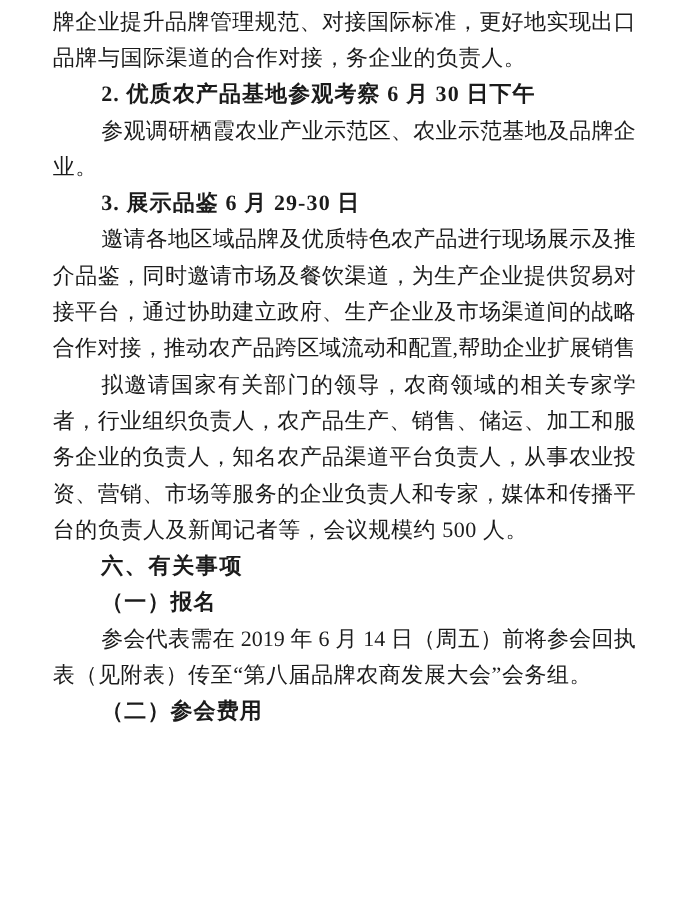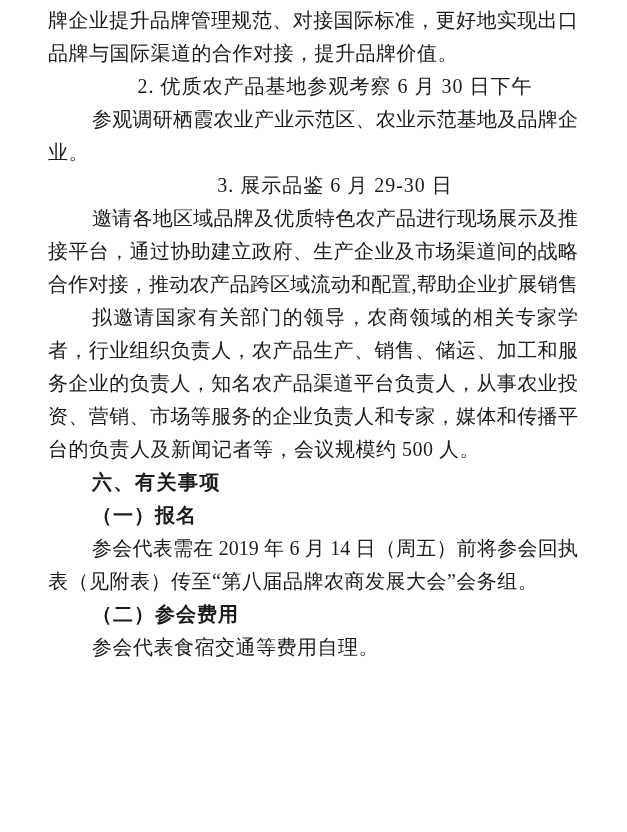--- a/index.html
+++ b/index.html
@@ -25,48 +25,48 @@
   .line.justify {
     text-align: justify;
     text-align-last: justify;
     text-justify: inter-character;
     letter-spacing: 0px;
   }
   .line.indent {
     padding-left: 44px;
   }
   .heading-serif-bold {
-    font-weight: normal;
+    font-weight: bold;
     font-family: "Liberation Serif", "DejaVu Serif", serif;
     letter-spacing: 1px;
-    text-align: center;
   }
   .heading-hei {
     font-weight: bold;
     font-family: "Liberation Sans", "DejaVu Sans", sans-serif;
     letter-spacing: 1.5px;
   }
   .heading-kai {
     font-weight: bold;
     font-family: "Liberation Serif", "DejaVu Serif", serif;
     letter-spacing: 1px;
   }
 </style>
 </head>
 <body>
 
 <div class="page">
   <div class="text-block" id="text-block">
       <div class="line body justify">牌企业提升品牌管理规范、对接国际标准，更好地实现出口</div>
-      <div class="line body">品牌与国际渠道的合作对接，提升品牌价值。</div>
+      <div class="line body">品牌与国际渠道的合作对接，务企业的负责人。</div>
       <div class="line heading-serif-bold indent">2. 优质农产品基地参观考察 6 月 30 日下午</div>
       <div class="line body indent justify">参观调研栖霞农业产业示范区、农业示范基地及品牌企</div>
       <div class="line body">业。</div>
       <div class="line heading-serif-bold indent">3. 展示品鉴  6 月 29-30 日</div>
       <div class="line body indent justify">邀请各地区域品牌及优质特色农产品进行现场展示及推</div>
+      <div class="line body justify">介品鉴，同时邀请市场及餐饮渠道，为生产企业提供贸易对</div>
       <div class="line body justify">接平台，通过协助建立政府、生产企业及市场渠道间的战略</div>
       <div class="line body justify">合作对接，推动农产品跨区域流动和配置,帮助企业扩展销售</div>
       <div class="line body indent justify">拟邀请国家有关部门的领导，农商领域的相关专家学</div>
       <div class="line body justify">者，行业组织负责人，农产品生产、销售、储运、加工和服</div>
       <div class="line body justify">务企业的负责人，知名农产品渠道平台负责人，从事农业投</div>
       <div class="line body justify">资、营销、市场等服务的企业负责人和专家，媒体和传播平</div>
       <div class="line body">台的负责人及新闻记者等，会议规模约 500 人。</div>
       <div class="line heading-hei indent">六、有关事项</div>
       <div class="line heading-kai indent">（一）报名</div>
       <div class="line body indent justify">参会代表需在 2019 年 6 月 14 日（周五）前将参会回执</div>

